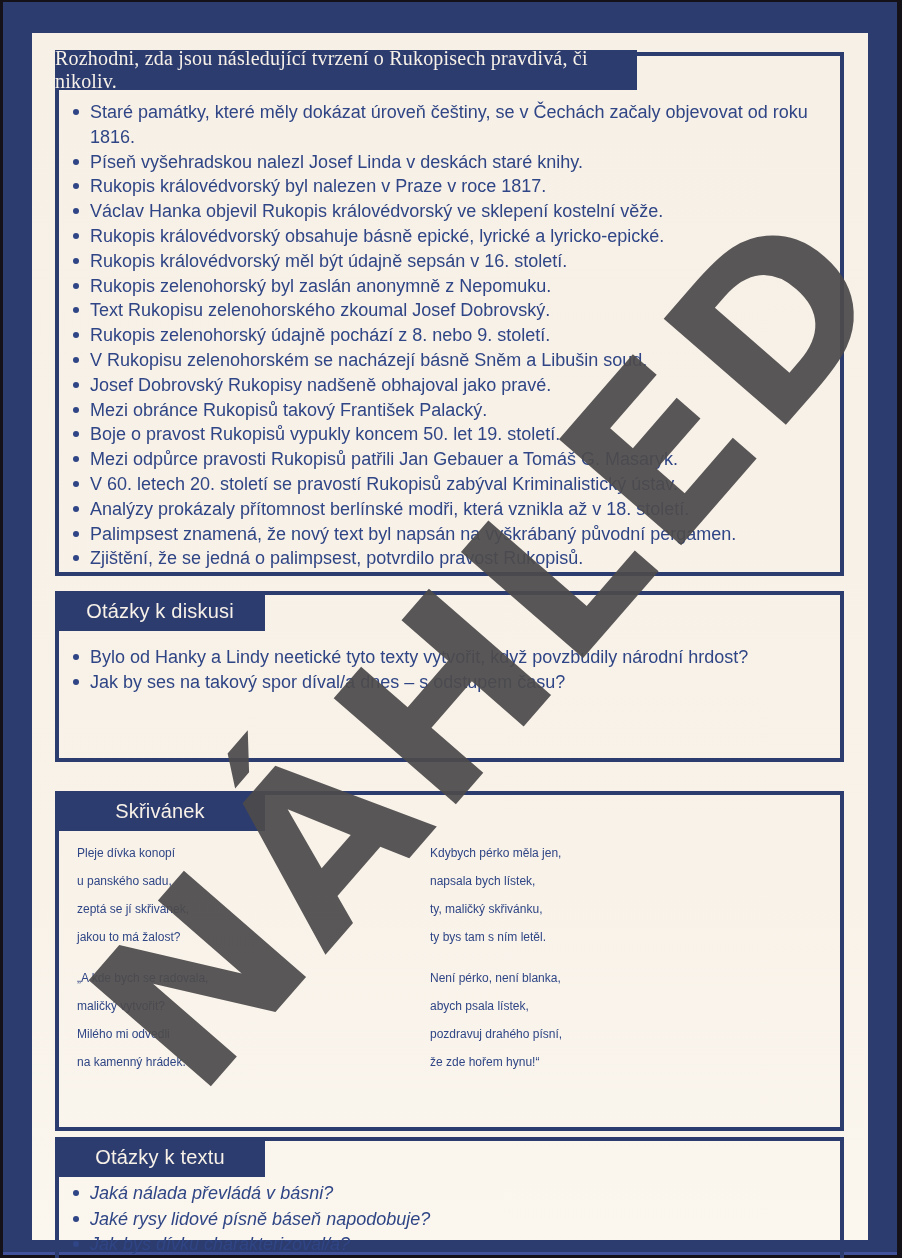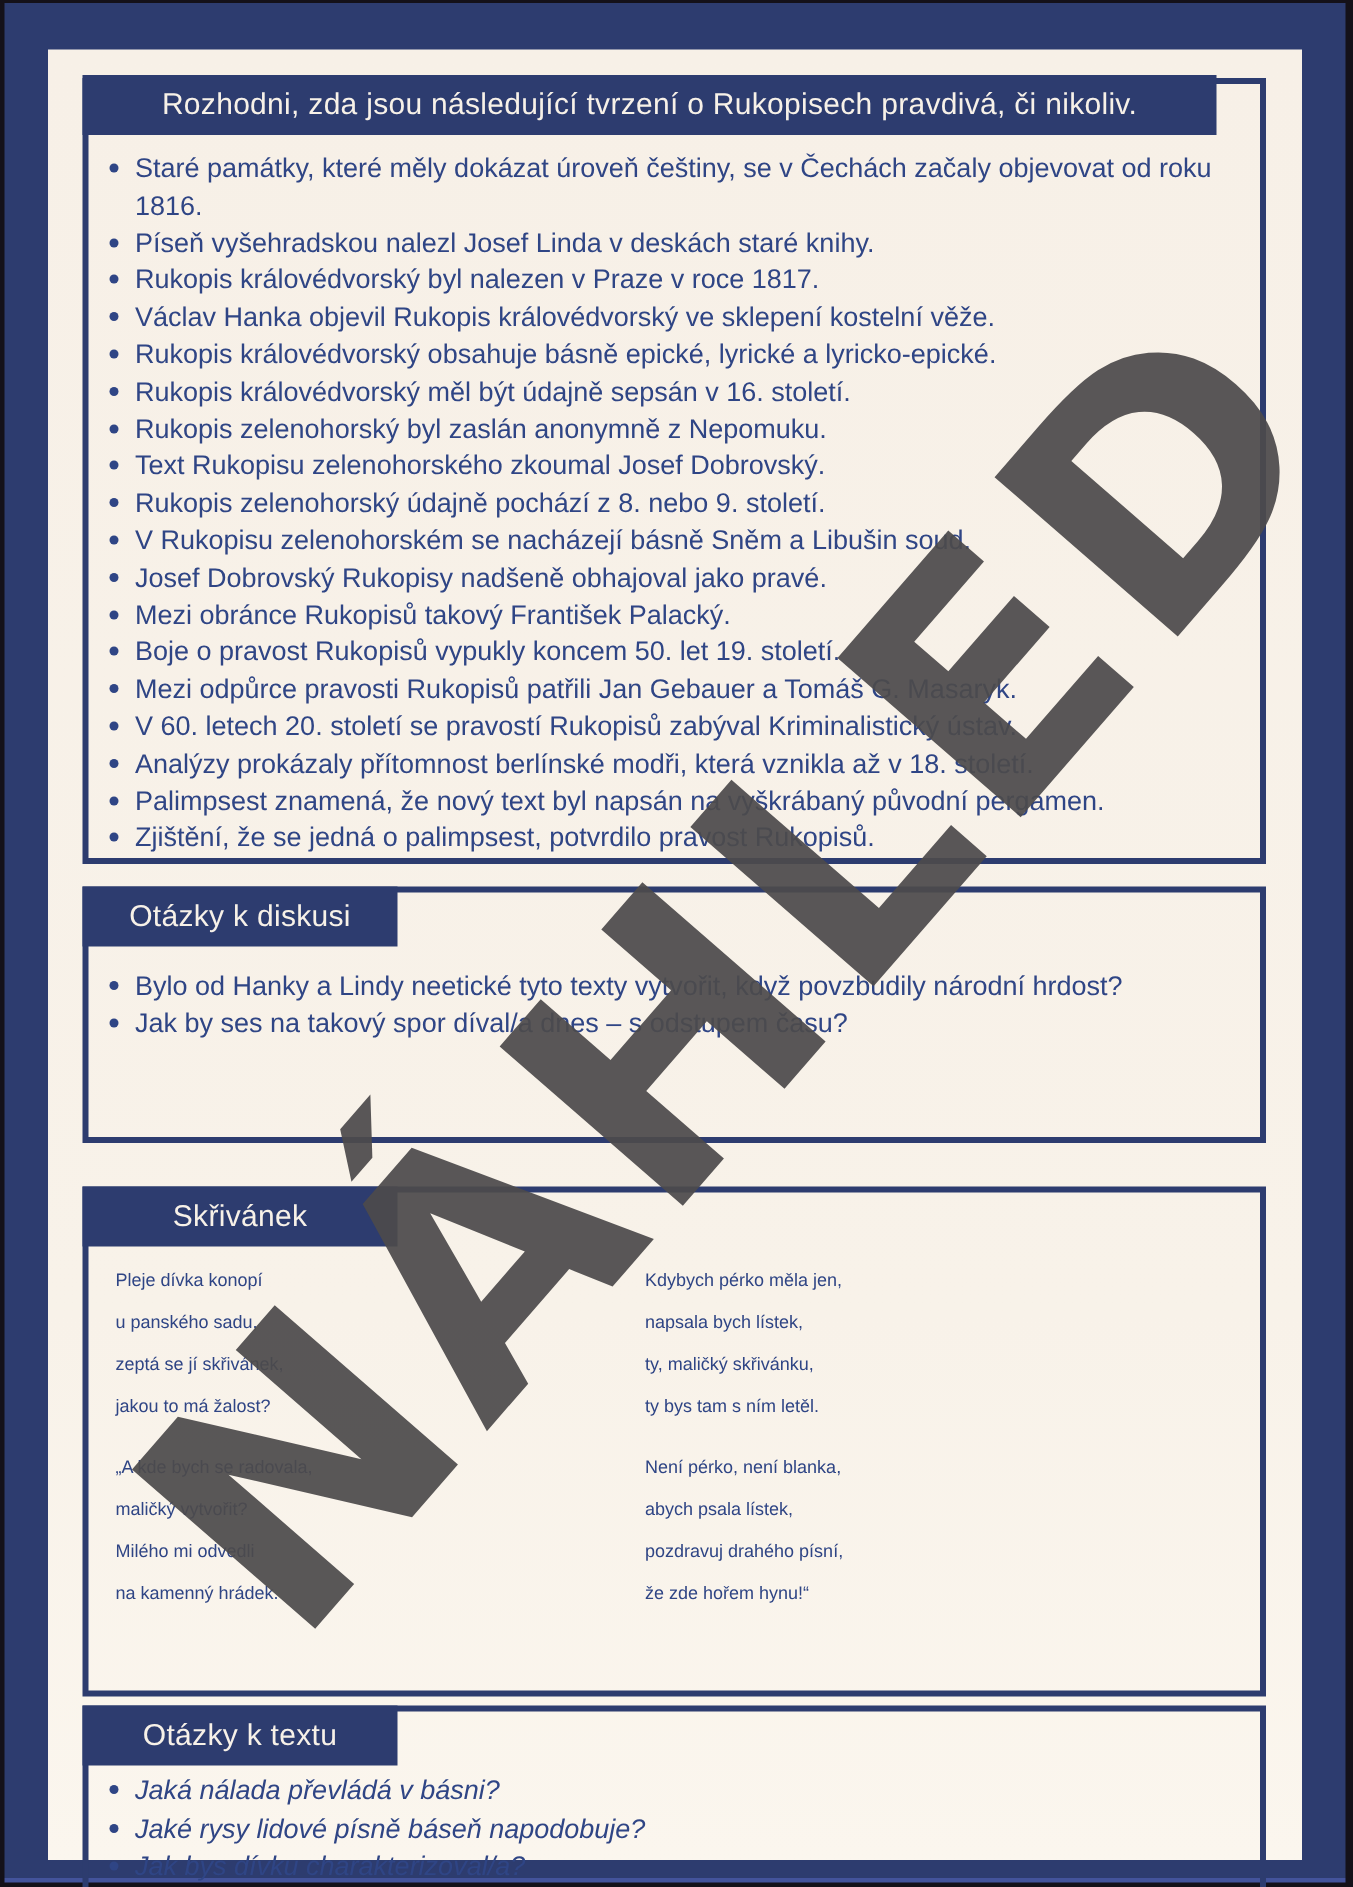--- a/index.html
+++ b/index.html
@@ -25,21 +25,21 @@
     position:relative;
     margin-left:23px;width:789px;box-sizing:border-box;
     border:4px solid #2d3c6f;
   }
   .sec-bar{
     position:absolute;left:-4px;background:#2d3c6f;
     display:flex;align-items:center;justify-content:center;
     color:#f7f1e8;font-size:20px;font-weight:500;letter-spacing:.2px;
     height:40px;
   }
-  .bar-wide{top:-6px;width:756px;}
+  .bar-wide{top:-6px;width:582px;font-family:Liberation Serif, serif;}
   .bar-small{top:-4px;width:210px;}
   .sec1{height:524px;margin-bottom:15px;padding-top:44px;}
   .sec2{height:171px;margin-bottom:29px;padding-top:50px;}
   .sec3{height:340px;margin-bottom:6px;padding-top:44px;}
   .sec4{height:153px;padding-top:40px;}
   ul.blt{
     list-style:none;margin:0;padding:0 14px 0 31px;
     color:#2f4585;
   }
   ul.blt li{position:relative;font-size:18px;line-height:24.8px;}

